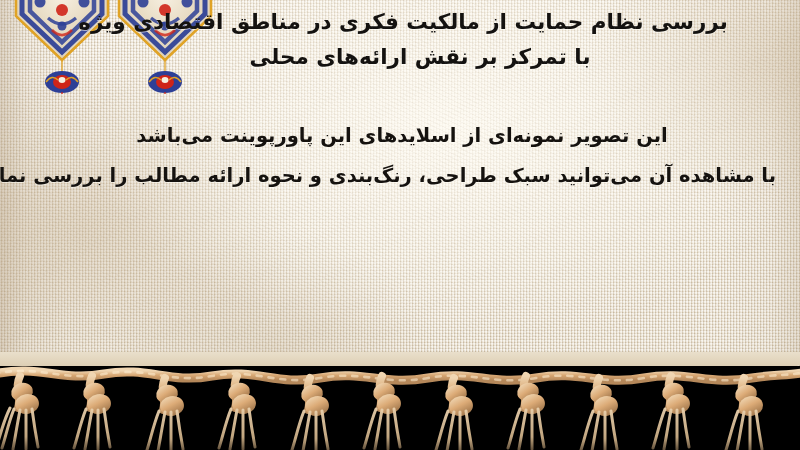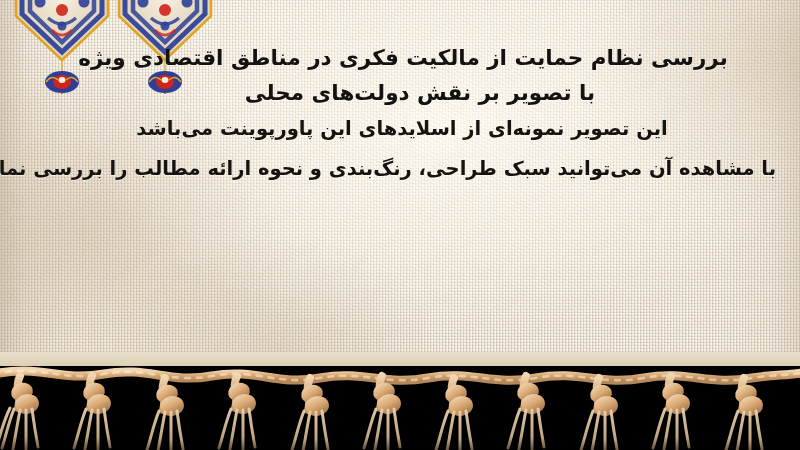--- a/index.html
+++ b/index.html
@@ -85,27 +85,27 @@
     width: 740px;
     text-align: center;
     color: #141210;
     font-size: 21.5px;
     font-weight: bold;
     line-height: 1.63;
     letter-spacing: 0px;
     text-shadow: 0 1px 0 rgba(255,253,246,0.55);
   }
   .title-block .t-line { display: block; white-space: nowrap; }
-  .title-block .t-line.l1 { padding-left: 6px; margin-top: 36px; }
+  .title-block .t-line.l1 { padding-left: 6px; }
   .title-block .t-line.l2 { padding-left: 40px; }
 
   .body-block {
     position: absolute;
     right: 24px;
-    top: 109px;
+    top: 116px;
     width: 748px;
     text-align: center;
     color: #15120f;
     font-size: 19.5px;
     font-weight: bold;
     line-height: 2.06;
     text-shadow: 0 1px 0 rgba(255,253,246,0.5);
   }
   .body-block .b-line { display: block; white-space: nowrap; }
 
@@ -360,21 +360,21 @@
         <ellipse cx="62" cy="142" rx="11" ry="8" fill="#cf2418"></ellipse>
         <ellipse cx="62" cy="142" rx="5" ry="4" fill="#2d3f96"></ellipse>
       </g>
       <path d="M62,150 L62,157" stroke="#cf2418" stroke-width="1.2"></path>
       <circle cx="62" cy="160" r="4" fill="#cf2418"></circle>
     </g>
   </svg>
 
   <div class="title-block">
     <span class="t-line l1">بررسی نظام حمایت از مالکیت فکری در مناطق اقتصادی ویژه</span>
-    <span class="t-line l2">با تصویر بر نقش دولت‌های محلی</span>
+    <span class="t-line l2">با تمرکز بر نقش ارائه‌های محلی</span>
   </div>
 
   <div class="body-block">
     <span class="b-line">این تصویر نمونه‌ای از اسلایدهای این پاورپوینت می‌باشد</span>
     <span class="b-line">با مشاهده آن می‌توانید سبک طراحی، رنگ‌بندی و نحوه ارائه مطالب را بررسی نمایید</span>
   </div>
 
 </div>
 
 </body></html>

